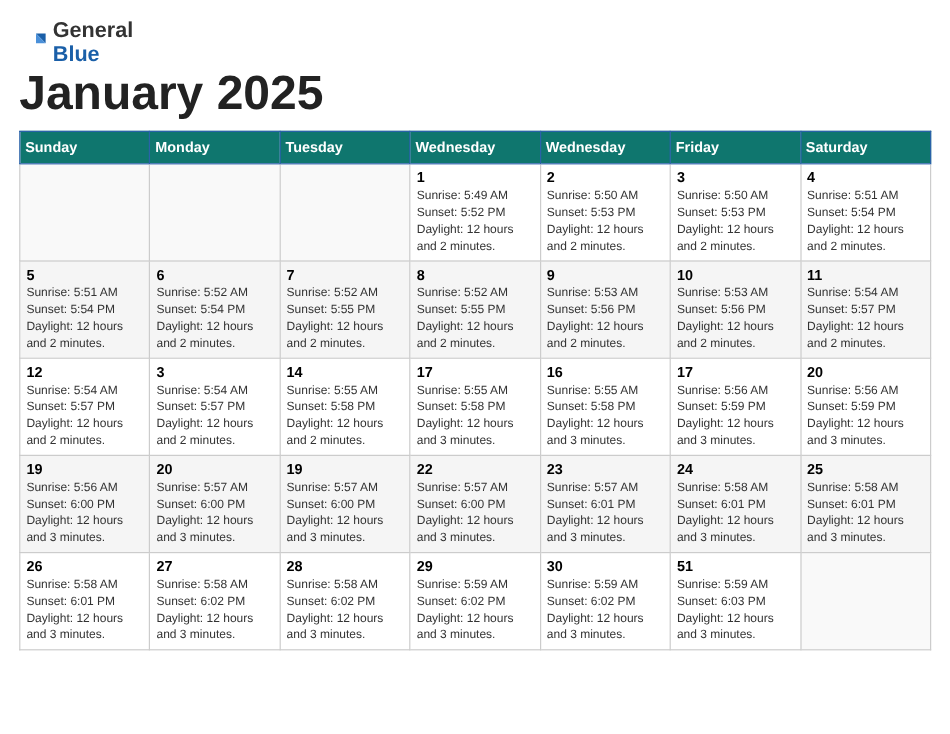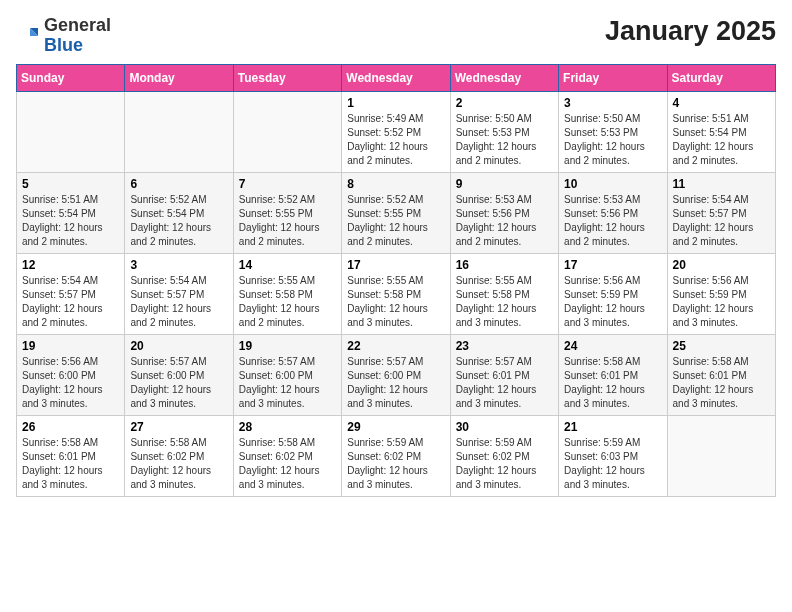--- a/index.html
+++ b/index.html
@@ -8,20 +8,21 @@
       background: #fff;
       width: 792px;
       min-height: 612px;
       padding: 16px;
     }
     .header-section {
       display: flex;
       justify-content: space-between;
       align-items: flex-start;
       margin-bottom: 8px;
+      flex-direction: column;
     }
     .logo {
       display: flex;
       align-items: center;
       gap: 4px;
     }
     .logo-text {
       font-size: 18px;
       font-weight: bold;
       line-height: 1.1;
@@ -29,35 +30,35 @@
     .logo-general { color: #333; }
     .logo-blue { color: #1a5fa8; }
     .logo-icon {
       width: 24px;
       height: 24px;
     }
     .title-section {
       text-align: right;
     }
     .month-year {
-      font-size: 27px;
+      font-size: 40px;
       font-weight: bold;
       color: #222;
     }
     .location {
       font-size: 15px;
       color: #444;
     }
     .calendar-table {
       width: 100%;
       border-collapse: collapse;
       font-size: 11px;
     }
     .calendar-table thead tr th {
-      background: #ec4899;
+      background: #0f766e;
       color: #fff;
       padding: 6px 4px;
       text-align: left;
       font-size: 12px;
       font-weight: bold;
       border: 1px solid #2962a8;
     }
     .calendar-table tbody tr td {
       border: 1px solid #ccc;
       vertical-align: top;
@@ -245,19 +246,19 @@
         </td>
         <td>
           <span class="day-num">29</span>
           <div class="day-info">Sunrise: 5:59 AM<br>Sunset: 6:02 PM<br>Daylight: 12 hours<br>and 3 minutes.</div>
         </td>
         <td>
           <span class="day-num">30</span>
           <div class="day-info">Sunrise: 5:59 AM<br>Sunset: 6:02 PM<br>Daylight: 12 hours<br>and 3 minutes.</div>
         </td>
         <td>
-          <span class="day-num">21</span>
+          <span class="day-num">51</span>
           <div class="day-info">Sunrise: 5:59 AM<br>Sunset: 6:03 PM<br>Daylight: 12 hours<br>and 3 minutes.</div>
         </td>
         <td class="empty-cell"></td>
       </tr>
     </tbody>
 </table>
 
 </body></html>

